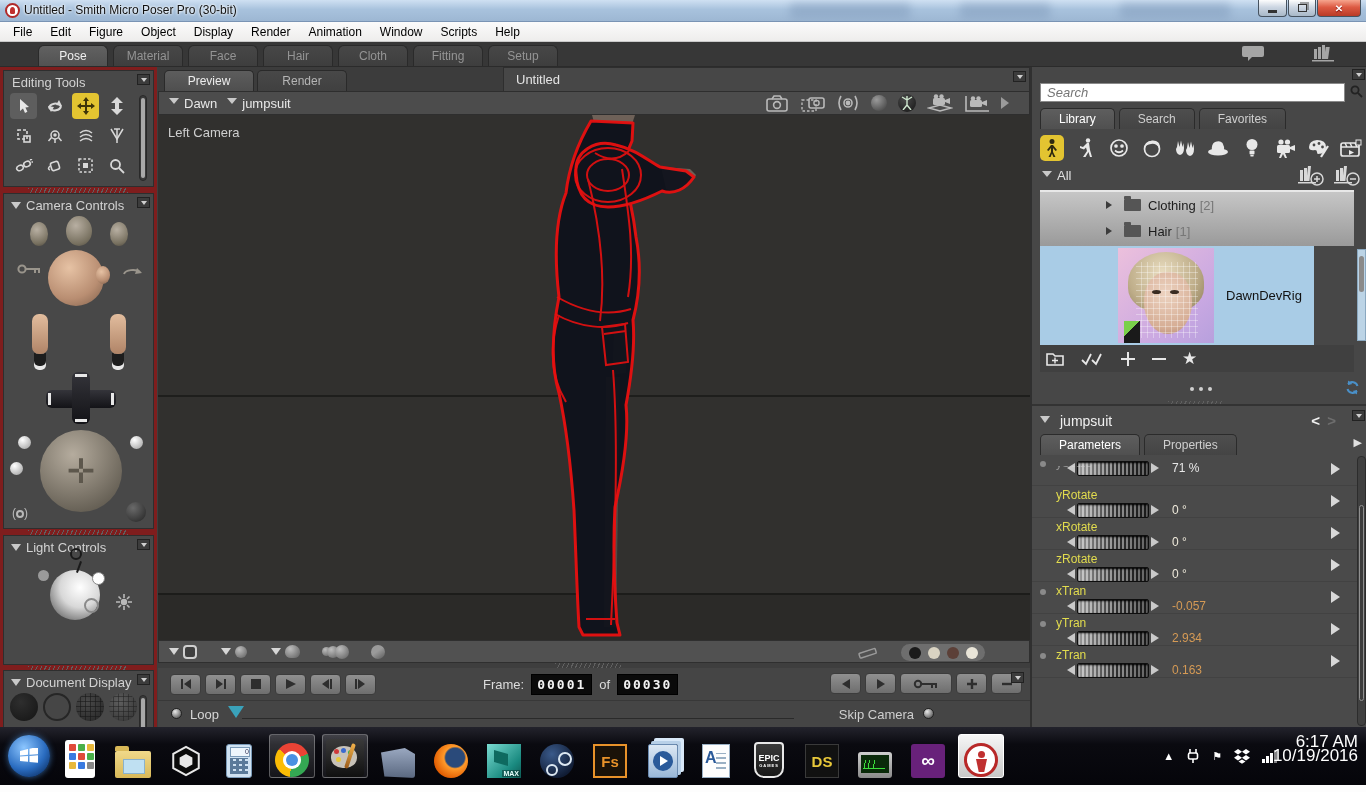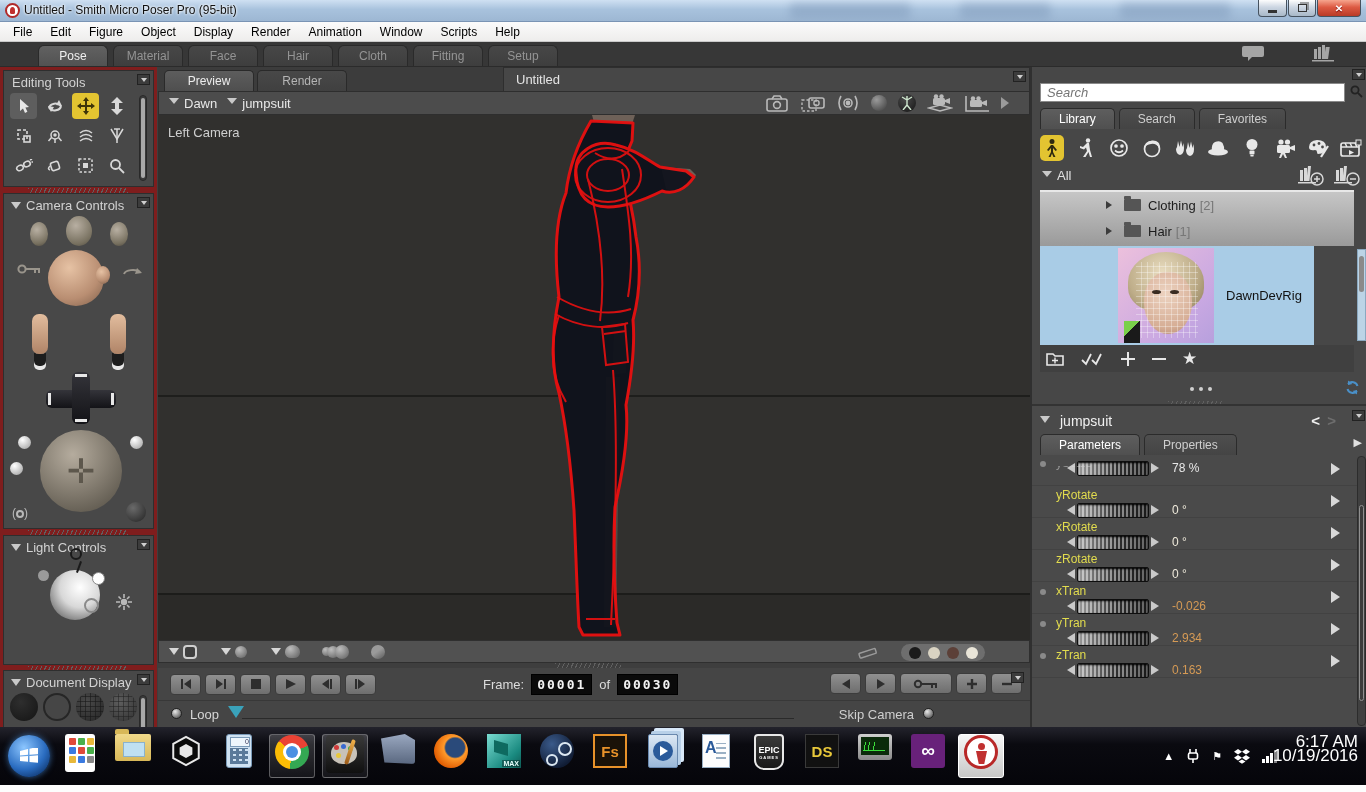--- a/index.html
+++ b/index.html
@@ -198,21 +198,21 @@
 .pvalue{font-size:12px;margin-left:8px;color:#e8e8e8}
 .pvalue.deg{color:#efeadb}.pvalue.num{color:#d59a55}
 .pnext{position:absolute;right:16px;top:9px;width:0;height:0;border:6px solid transparent;border-left:9px solid #d8d8d8}
 #paramscroll{position:absolute;right:2px;top:50px;width:9px;height:270px;background:#404040;border:1px solid #2c2c2c;border-radius:4px}
 #paramscroll .pthumb{position:absolute;left:1px;top:48px;width:5px;height:196px;background:#3c3c3c;border:1px solid #909090;border-radius:3px}
 
 #taskbar{position:absolute;left:0;top:727px;width:1366px;height:58px;background:linear-gradient(#23232c,#0a0a10 30%,#05050a);display:flex;align-items:center}
 #bottomstrip{position:absolute;left:0;top:785px;width:1366px;height:7px;background:#fdfdfd}
 #startorb{width:42px;height:42px;margin-left:8px;border-radius:50%;display:flex;align-items:center;justify-content:center;
  background:radial-gradient(circle at 38% 30%,#8cc6ff,#2a6cc0 55%,#0b2d60 90%);box-shadow:0 0 6px #4a90e0aa}
-.tb{width:46px;height:44px;margin-left:7px;border-radius:3px;display:flex;align-items:flex-start;justify-content:center;position:relative}
+.tb{width:46px;height:44px;margin-left:7px;border-radius:3px;display:flex;align-items:flex-end;justify-content:center;position:relative}
 .tb.active{background:linear-gradient(#ffffff2e,#ffffff10);border:1px solid #ffffff4a}
 .tb.pressed{background:linear-gradient(#f6f6f6,#c8c8c8);border:1px solid #fff}
 #tray{position:absolute;right:88px;top:0;height:58px;display:flex;align-items:center;gap:12px}
 #clock{position:absolute;right:8px;top:8px;text-align:right;color:#fff;font-size:17px;line-height:14px}
 
 .i-grid{width:30px;height:38px;background:#fff;border-radius:3px;display:grid;grid-template-columns:repeat(3,7px);grid-auto-rows:7px;gap:2px;padding:4px;align-content:start}
 .i-grid i{border-radius:1px}
 .i-folder{width:36px;height:27px;background:linear-gradient(#f0d98a,#d8b858);border-radius:2px;position:relative}
 .i-folder:before{content:"";position:absolute;left:0;top:-5px;width:14px;height:5px;background:#d8b858;border-radius:2px 2px 0 0}
 .i-folder:after{content:"";position:absolute;left:8px;top:8px;width:20px;height:13px;background:#bfe0f2;border:1px solid #8ab2cc}
@@ -256,21 +256,21 @@
 </head>
 <body>
 
 <div id="app">
 
   <div id="titlebar">
     <div class="ghost" style="left:790px;width:120px"></div>
     <div class="ghost" style="left:960px;width:90px"></div>
     <div class="ghost" style="left:1120px;width:110px"></div>
     <div id="appicon"></div>
-    <div id="apptitle">Untitled - Smith Micro Poser Pro  (95-bit)</div>
+    <div id="apptitle">Untitled - Smith Micro Poser Pro  (30-bit)</div>
     <div id="winbtns">
       <div class="winbtn min">
           <div class="minglyph"></div>
         </div>
       <div class="winbtn max">
           <div class="maxglyph"></div>
         </div>
       <div class="winbtn close">✕</div>
     </div>
   </div>
@@ -899,21 +899,21 @@
         </div>
       <div id="pp-arrow">▶</div>
       <div id="prows">
           <div class="prow gray clipped dot">
     <span class="pdot"></span>
     <div class="plabel">yScale</div>
     <div class="psline">
       <span class="arrL"></span>
       <span class="bezel"></span>
       <span class="arrR"></span>
-      <span class="pvalue">78 %</span>
+      <span class="pvalue">71 %</span>
     </div>
     <span class="pnext"></span>
   </div>
           <div class="prow">
 
     <div class="plabel">yRotate</div>
     <div class="psline">
       <span class="arrL"></span>
       <span class="bezel"></span>
       <span class="arrR"></span>
@@ -943,21 +943,21 @@
     </div>
     <span class="pnext"></span>
   </div>
           <div class="prow dot">
     <span class="pdot"></span>
     <div class="plabel">xTran</div>
     <div class="psline">
       <span class="arrL"></span>
       <span class="bezel"></span>
       <span class="arrR"></span>
-      <span class="pvalue num">-0.026</span>
+      <span class="pvalue num">-0.057</span>
     </div>
     <span class="pnext"></span>
   </div>
           <div class="prow dot">
     <span class="pdot"></span>
     <div class="plabel">yTran</div>
     <div class="psline">
       <span class="arrL"></span>
       <span class="bezel"></span>
       <span class="arrR"></span>

